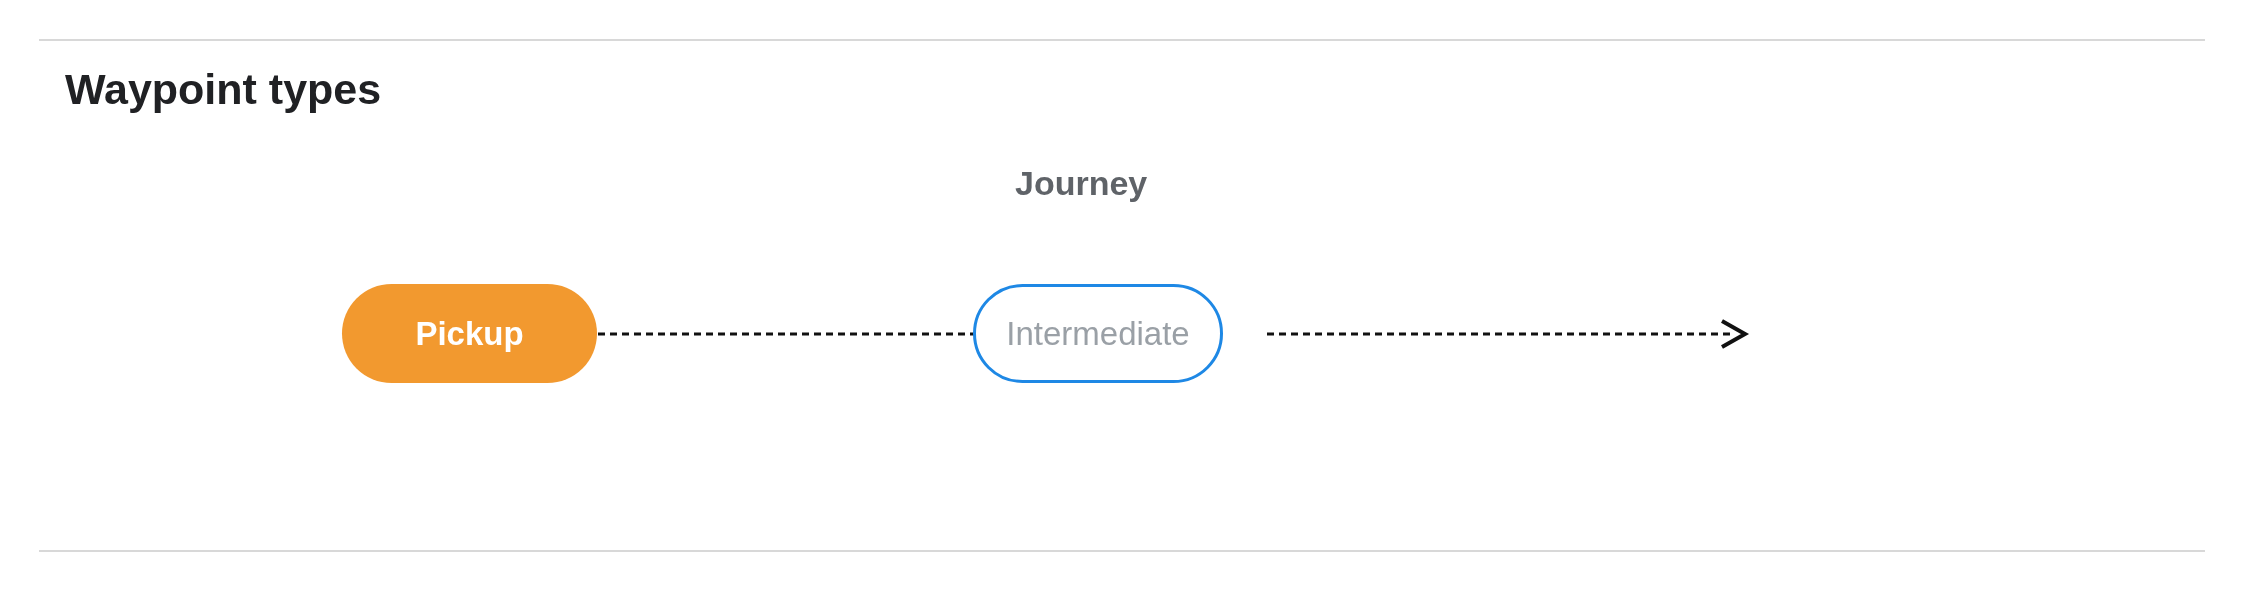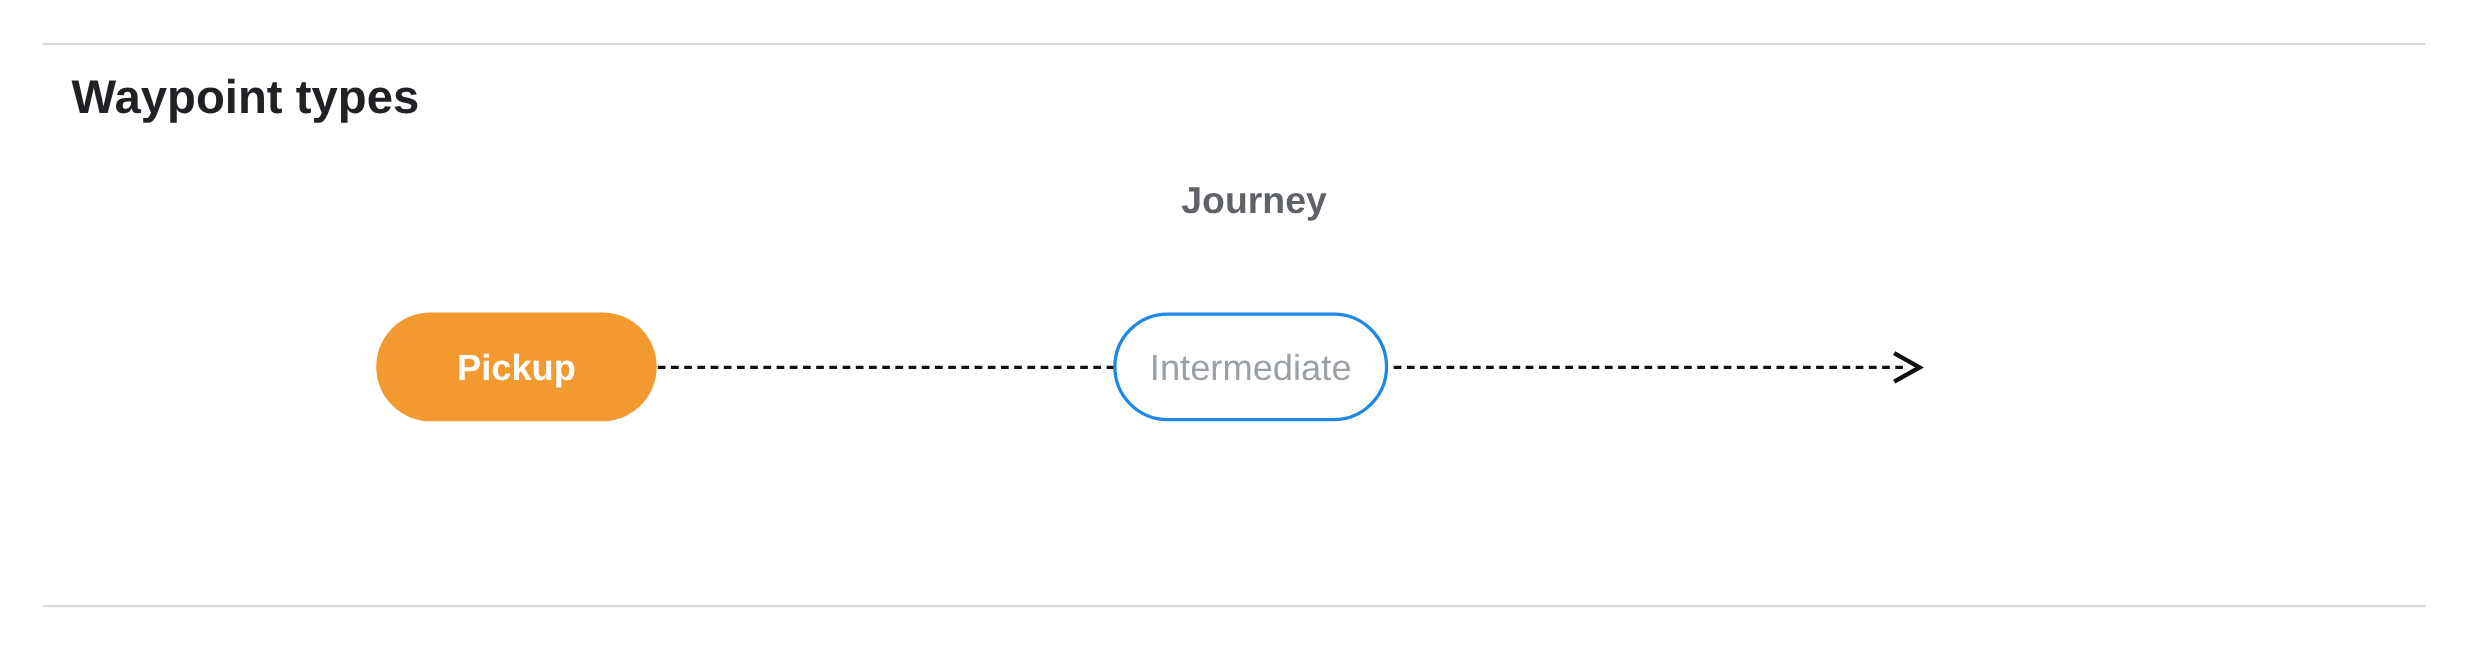--- a/index.html
+++ b/index.html
@@ -28,21 +28,21 @@
     font-weight: 700;
     color: var(--heading-color, #202124);
     margin: 0;
     line-height: 1.1;
   }
   .journey-label {
     position: absolute;
     left: 1015px;
     top: 164px;
     width: 250px;
-    text-align: center;
+    text-align: left;
     font-size: 34px;
     font-weight: 700;
     color: var(--journey-label-color, #5f6368);
   }
   .node {
     position: absolute;
     top: 284px;
     height: 99px;
     border-radius: 50px;
     display: flex;
@@ -57,21 +57,21 @@
     background: var(--node-orange, #f2992f);
     color: #ffffff;
   }
   .node.outlined {
     background: #ffffff;
     border: 3px solid var(--node-outline-blue, #1e88e5);
     color: var(--node-muted-text, #9aa0a6);
     font-weight: 500;
   }
   .node-pickup       { left: 342px;  width: 255px; }
-  .node-intermediate { left: 1012px; width: 250px; }
+  .node-intermediate { left: 973px; width: 250px; }
   .node-dropoff      { left: 1750px; width: 247px; }
   svg.connectors {
     position: absolute;
     left: 0; top: 0;
     width: 2245px;
     height: 592px;
     pointer-events: none;
   }
   svg.connectors .dash,
   svg.connectors .arrowhead {

